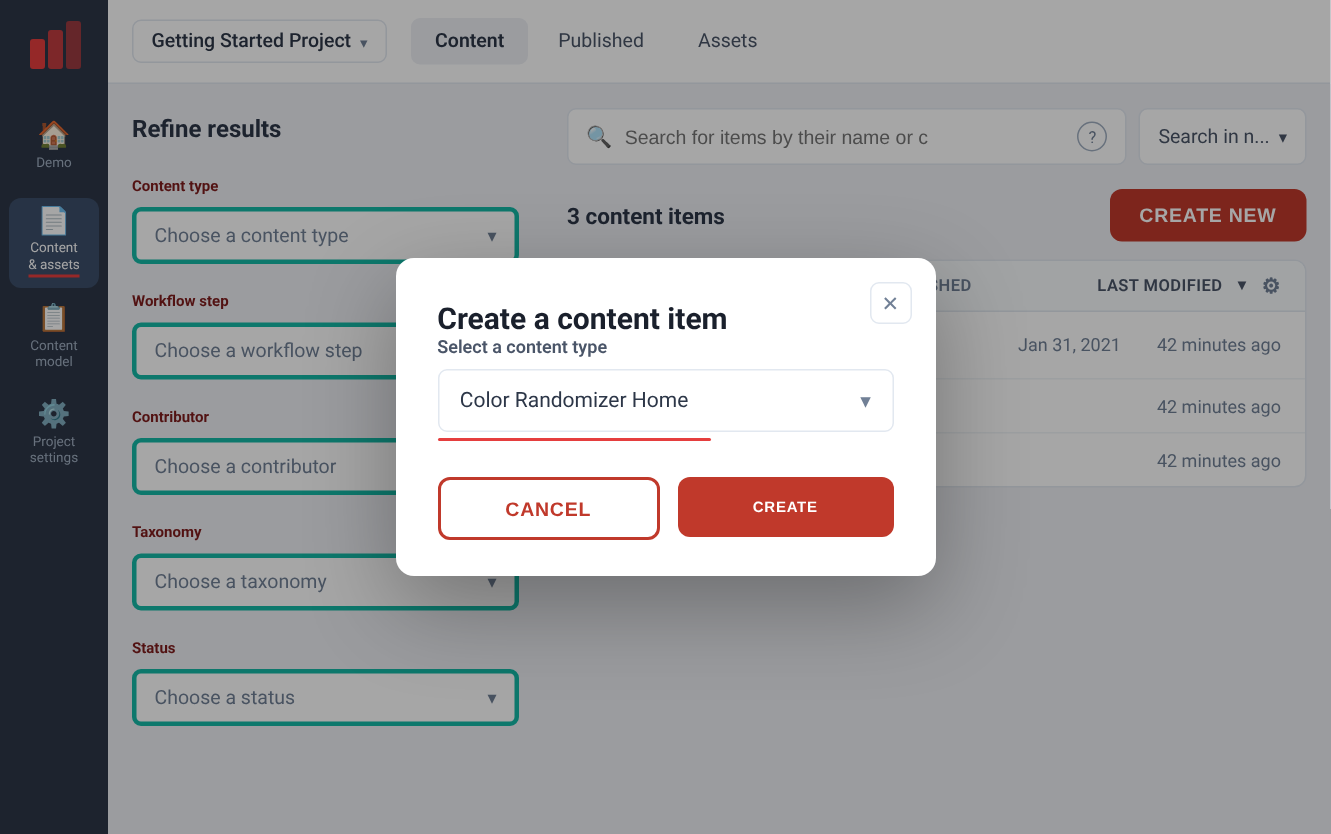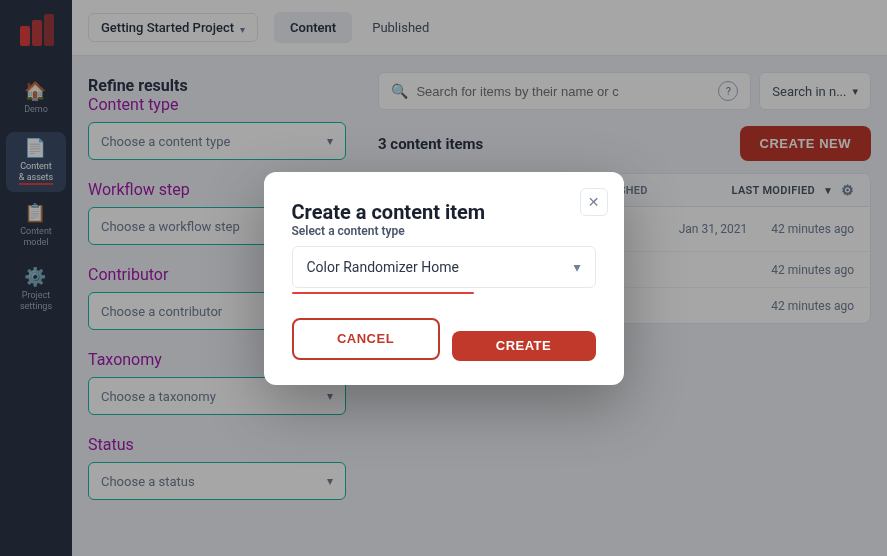--- a/index.html
+++ b/index.html
@@ -150,39 +150,39 @@
       padding: 20px 16px;
       background: #eef0f5;
       overflow-y: auto;
       flex-shrink: 0;
     }
 
     .refine-title {
       font-size: 16px;
       font-weight: 700;
       color: #2d3748;
-      margin-bottom: 0;
+      margin-bottom: 24px;
     }
 
     .filter-section {
       margin-bottom: 20px;
     }
 
     .filter-label {
-      font-size: 16px;
-      font-weight: 400;
-      color: #a21caf;
+      font-size: 10px;
+      font-weight: 700;
+      color: #7f1d1d;
       margin-bottom: 8px;
       text-transform: none;
     }
 
     .filter-dropdown {
       width: 100%;
       height: 38px;
-      border: 1px solid #14b8a6;
+      border: 3px solid #14b8a6;
       border-radius: 6px;
       background: #fff;
       display: flex;
       align-items: center;
       justify-content: space-between;
       padding: 0 12px;
       cursor: pointer;
       font-size: 13px;
       color: #718096;
     }
@@ -476,31 +476,30 @@
       color: #c0392b;
       font-size: 13px;
       font-weight: 700;
       cursor: pointer;
       text-transform: uppercase;
       letter-spacing: 0.5px;
     }
 
     .btn-create {
       flex: 1;
-      height: 30px;
+      height: 40px;
       border: none;
       border-radius: 8px;
       background: #c0392b;
       color: #fff;
-      font-size: 13px;
+      font-size: 10px;
       font-weight: 700;
       cursor: pointer;
       text-transform: uppercase;
       letter-spacing: 0.5px;
-      margin-top: 13px;
     }
   </style>
 </head>
 <body>
 
 <div class="sidebar">
   <div class="sidebar-logo">
     <svg viewBox="0 0 36 36" fill="none">
       <rect x="2" y="14" width="10" height="20" rx="2" fill="#e53e3e"></rect>
       <rect x="14" y="8" width="10" height="26" rx="2" fill="#e53e3e" opacity="0.8"></rect>
@@ -532,20 +531,21 @@
 <div class="main">
 
   <div class="topbar">
     <div class="project-selector">
       <span>Getting Started Project</span>
       <span class="chevron">▾</span>
     </div>
     <div class="nav-tabs">
       <div class="nav-tab active">Content</div>
       <div class="nav-tab">Published</div>
+      <div class="nav-tab">Assets</div>
     </div>
   </div>
 
   <div class="content-area">
 
     <div class="refine-panel">
       <div class="refine-title">Refine results</div>
 
       <div class="filter-section">
         <div class="filter-label">Content type</div>

